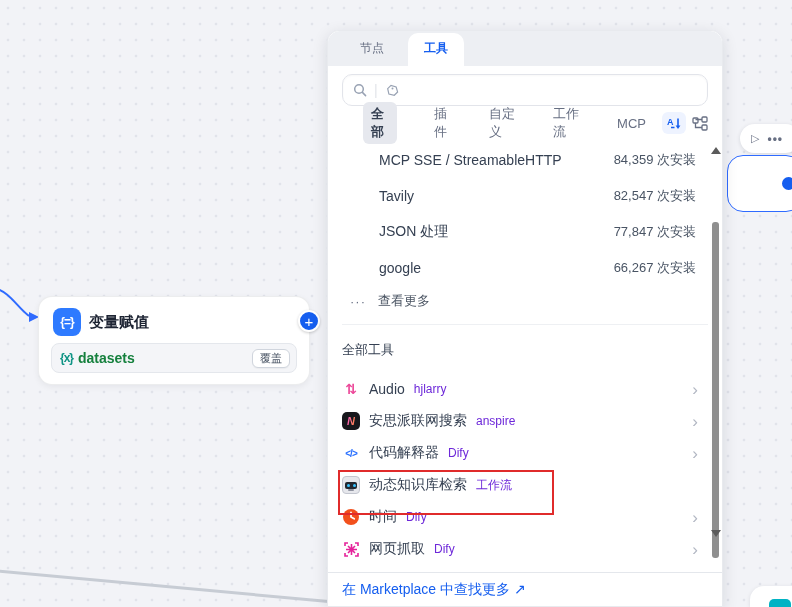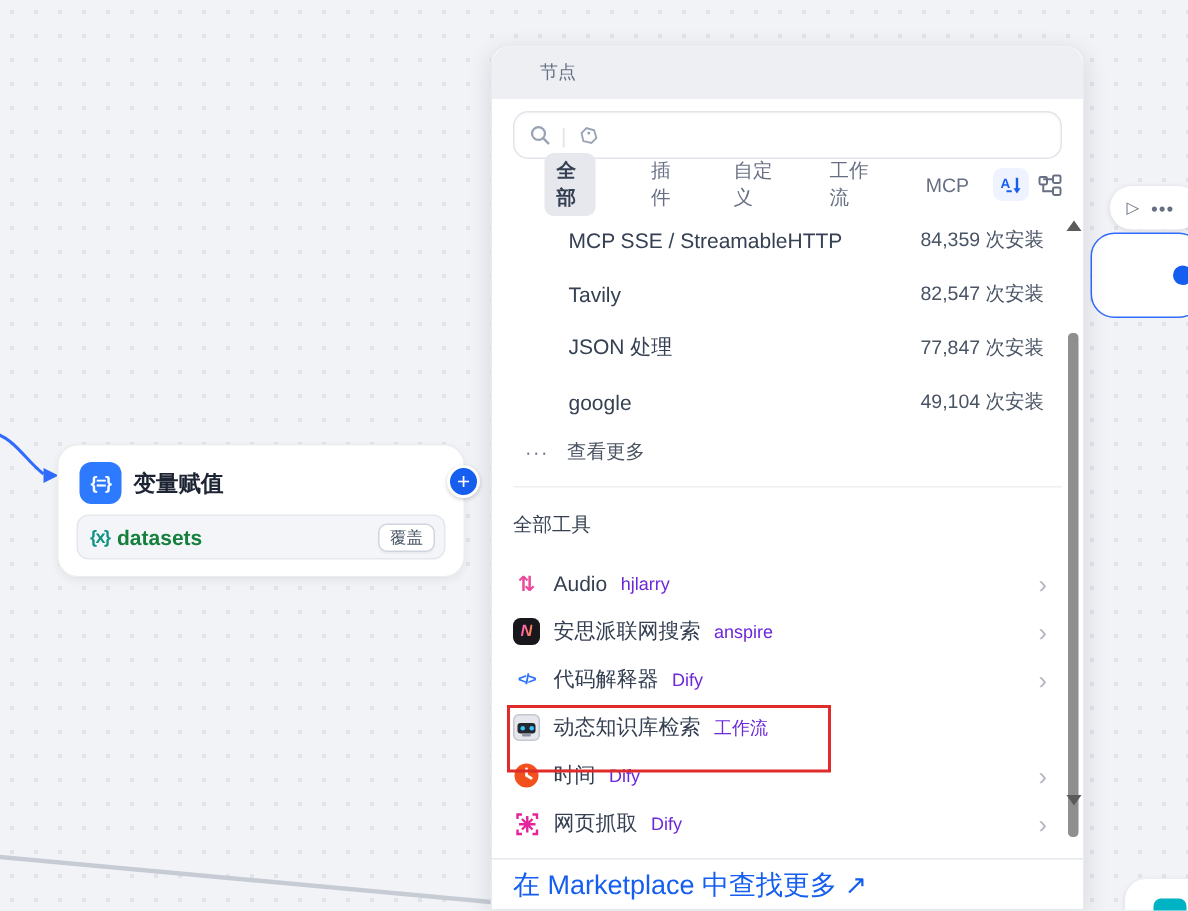--- a/index.html
+++ b/index.html
@@ -140,21 +140,21 @@
   .sb { position:absolute; right:2px; top:3px; bottom:3px; width:9px; z-index:20; }
   .sb-up, .sb-down { position:absolute; left:0; width:0; height:0; border-left:5px solid transparent; border-right:5px solid transparent; }
   .sb-up   { top:2px;    border-bottom:7px solid #5b5b5b; }
   .sb-down { bottom:32px; border-top:7px solid #5b5b5b; }
   .sb-thumb { position:absolute; left:1px; top:77px; width:7px; height:336px; background:#8f8f8f; border-radius:3px; }
 
   .panel-footer {
     flex:none; height:34px; border-top:1px solid #e4e7ec; display:flex; align-items:center;
     padding:0 14px; background:#fff;
   }
-  .mk-link { color:#155eef; font-size:18px; }
+  .mk-link { color:#155eef; font-size:14px; }
 </style>
 </head>
 <body>
 
 <svg id="edges" width="792" height="607" viewBox="0 0 792 607">
   <path d="M -6 288 C 10 292, 16 306, 29 316" stroke="#2f6bff" stroke-width="2" fill="none"></path>
   <polygon points="29,312 29,322 39,317" fill="#2f6bff"></polygon>
   <path d="M -4 571 L 345 603" stroke="#c7ccd4" stroke-width="3" fill="none"></path>
 </svg>
 
@@ -178,20 +178,21 @@
 <div class="sel-node">
   <div class="handle"></div>
 </div>
 <div class="br-node">
   <div class="teal"></div>
 </div>
 
 <div class="panel">
   <div class="tabstrip">
     <div class="tab">节点</div>
+    <div class="tab active">工具</div>
   </div>
 
   <div class="search-wrap">
     <div class="search-box">
       <svg width="14" height="14" viewBox="0 0 14 14">
         <circle cx="6" cy="6" r="4.3" fill="none" stroke="#98a2b3" stroke-width="1.5"></circle>
         <line x1="9.4" y1="9.4" x2="12.6" y2="12.6" stroke="#98a2b3" stroke-width="1.5" stroke-linecap="round"></line>
       </svg>
       <span class="search-sep">|</span>
       <svg width="15" height="15" viewBox="0 0 15 15">
@@ -233,21 +234,21 @@
     <div class="mk-row">
       <span class="mk-name">Tavily</span>
       <span class="mk-count">82,547 次安装</span>
     </div>
     <div class="mk-row">
       <span class="mk-name">JSON 处理</span>
       <span class="mk-count">77,847 次安装</span>
     </div>
     <div class="mk-row">
       <span class="mk-name">google</span>
-      <span class="mk-count">49,104 次安装</span>
+      <span class="mk-count">66,267 次安装</span>
     </div>
     <div class="more-row">
       <span class="more-dots">···</span>
       <span class="more-label">查看更多</span>
     </div>
     <div class="divider"></div>
     <div class="sec-title">全部工具</div>
 
     <div class="tool-row">
       <span class="ticon">

